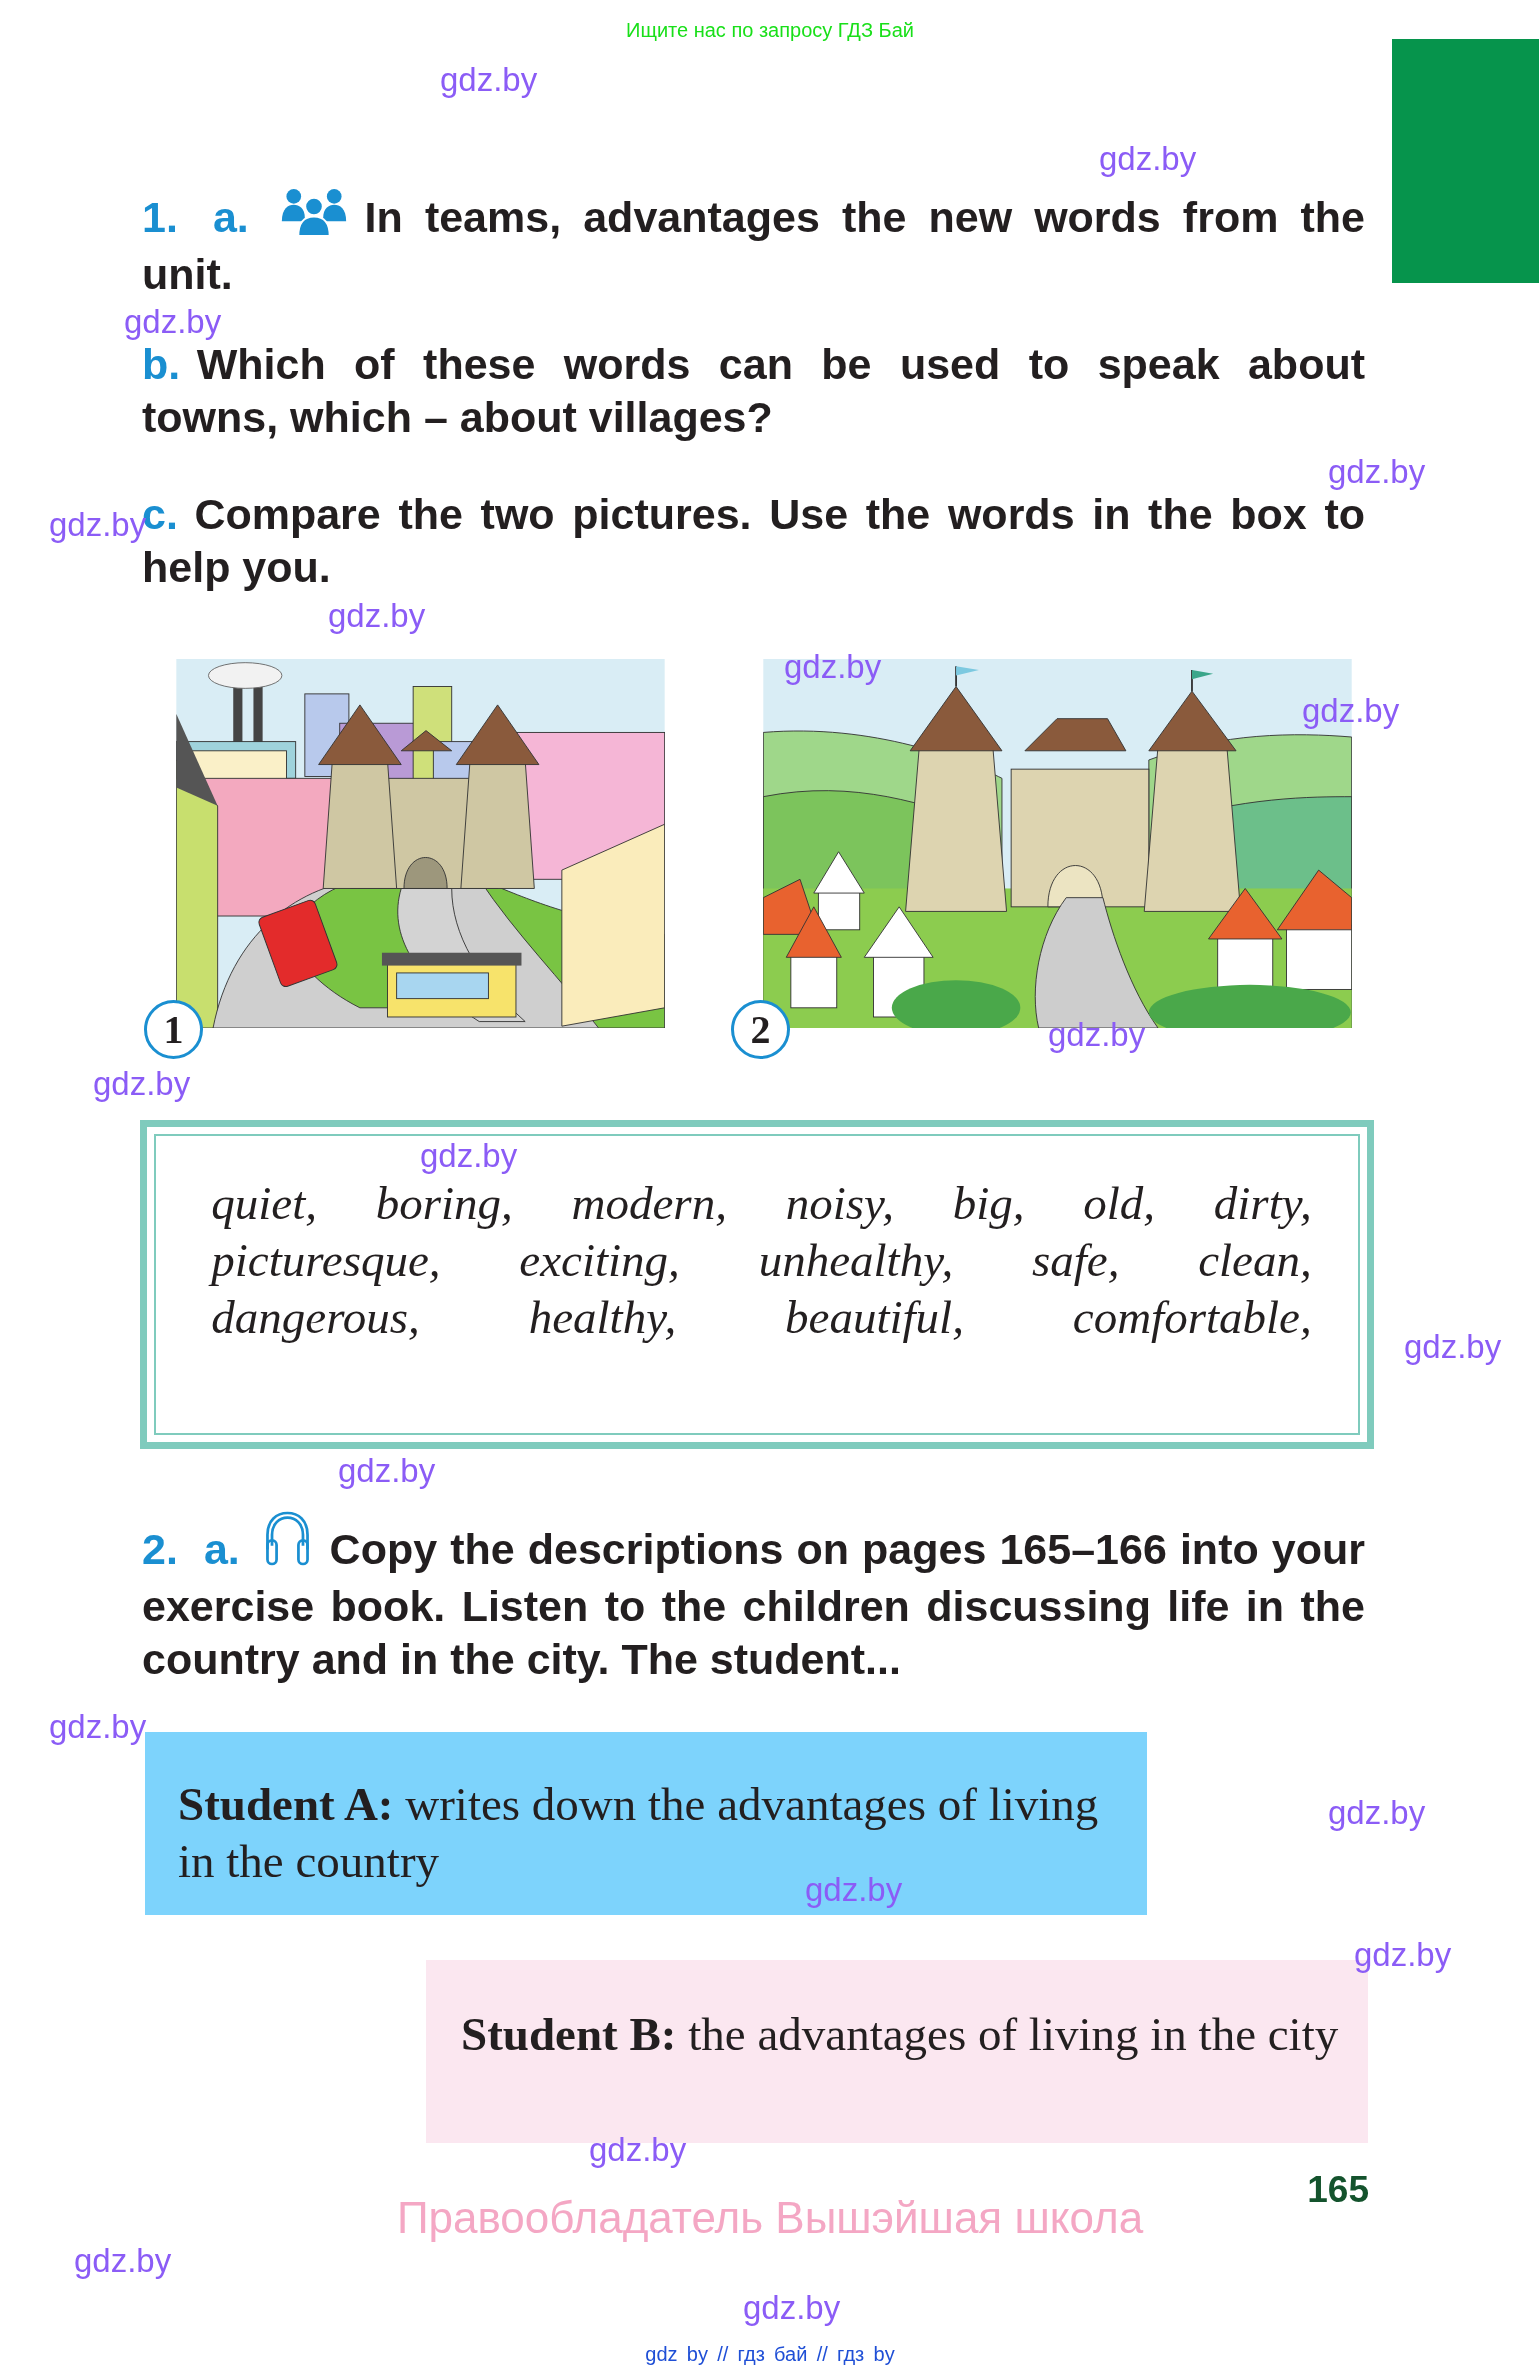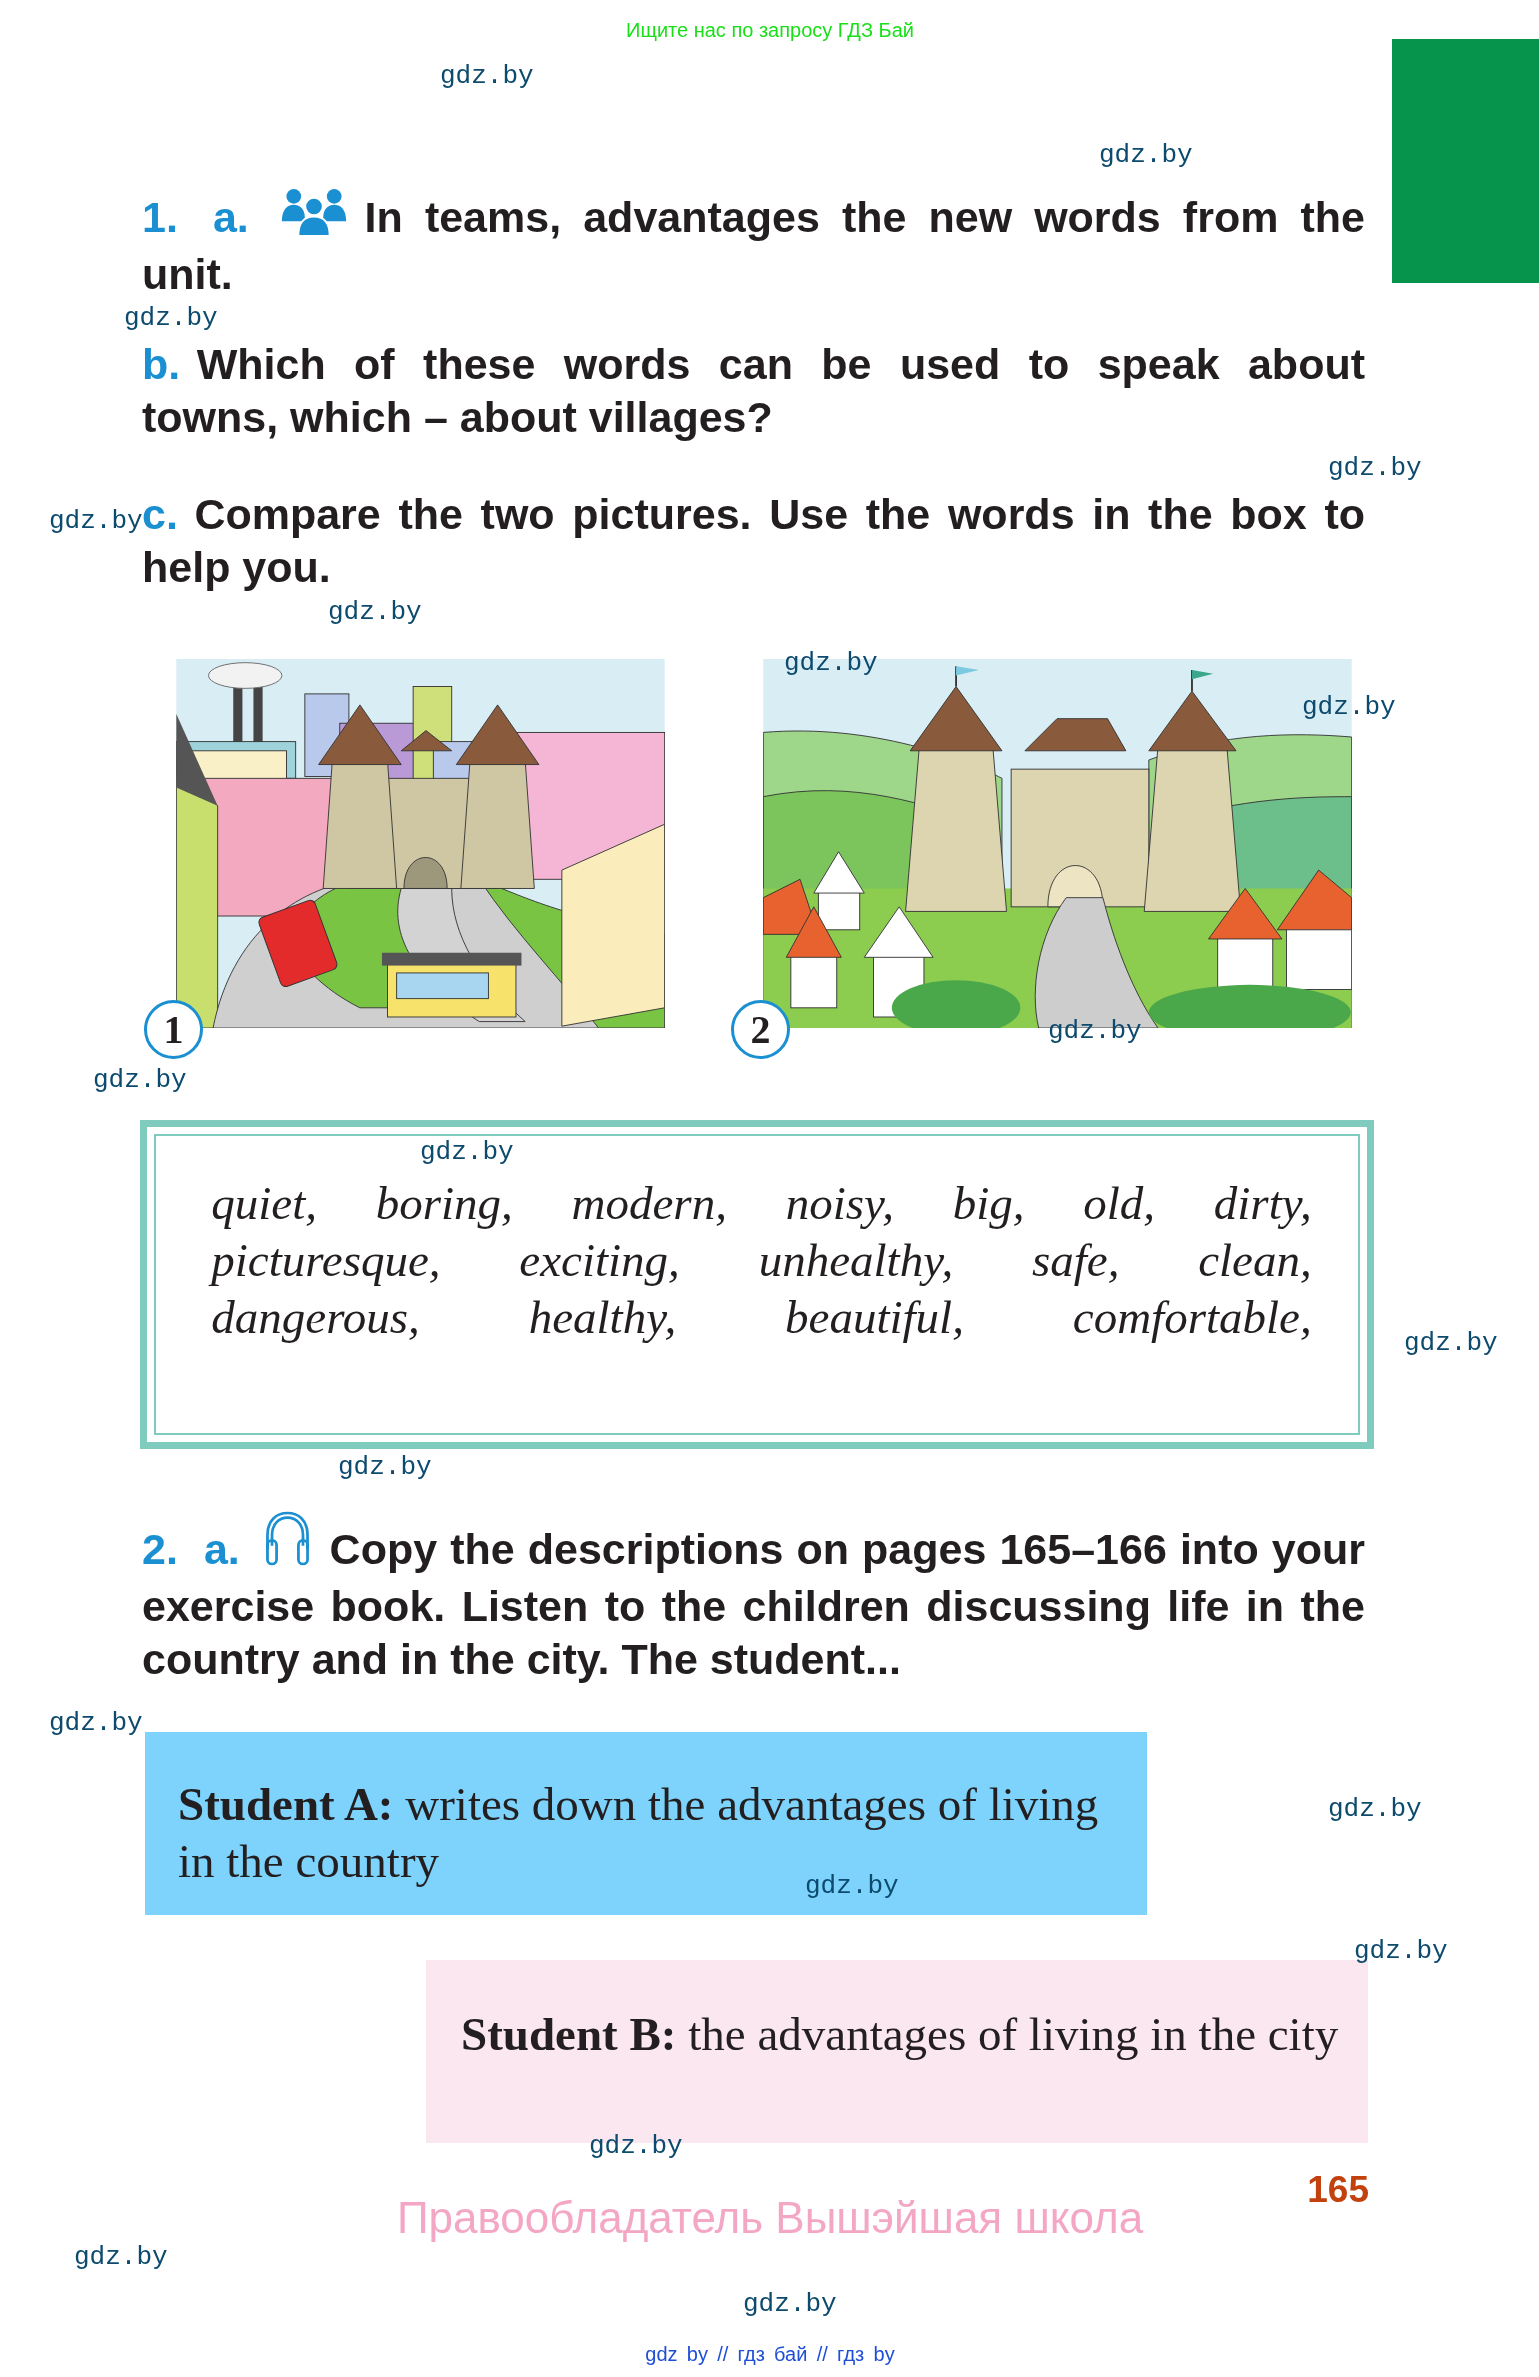--- a/index.html
+++ b/index.html
@@ -25,25 +25,25 @@
   .word-box-inner { width:100%; height:100%; box-sizing:border-box; border:2.8px solid #7fcbbd; padding:39px 46px 0 55px; }
   .word-line { font-family:"Liberation Serif","DejaVu Serif",serif; font-size:47px; line-height:57px;
                text-align:justify; text-align-last:justify; color:#231f20;font-style:italic; }
 
   .student-box { font-family:"Liberation Serif","DejaVu Serif",serif; font-size:47px; line-height:57px;
                  box-sizing:border-box; color:#231f20; }
   .student-a { left:145px; top:1732px; width:1002px; height:183px; background:#7dd3fc; padding:44px 31px 0 33px; }
   .student-b { left:426px; top:1960px; width:942px; height:183px; background:#fbe7f0; padding:46px 27.5px 0 35px; }
   .student-box b { font-weight:bold; }
 
-  .page-number { left:1286px; top:2169px; width:83px; text-align:right; font-weight:bold; font-size:37px; color:#c2410c; }
+  .page-number { left:1286px; top:2169px; width:83px; text-align:right; font-weight:bold; font-size:37px; color:#14532d; }
   .copyright { left:0; width:1540px; top:2193px; text-align:center; font-size:44px; color:#f4a7c4; }
   .footer-links { left:0; width:1540px; top:2343px; text-align:center; font-size:20px; color:#1f4fd6; word-spacing:3.7px; }
 
-  .wm { font-size:26px; color:#0c4a6e; font-family:Liberation Mono, monospace; white-space:nowrap; }
+  .wm { font-size:33px; color:#8b5cf6; font-family:Liberation Sans, sans-serif; white-space:nowrap; }
 </style>
 </head>
 <body>
 
 <div class="abs top-banner">Ищите нас по запросу ГДЗ Бай</div>
 <div class="abs green-tab"></div>
 
 <div class="abs task" style="top:188px;">
   <span class="num">1.</span>
   <span class="num" style="margin-left:13px;">a.</span>

